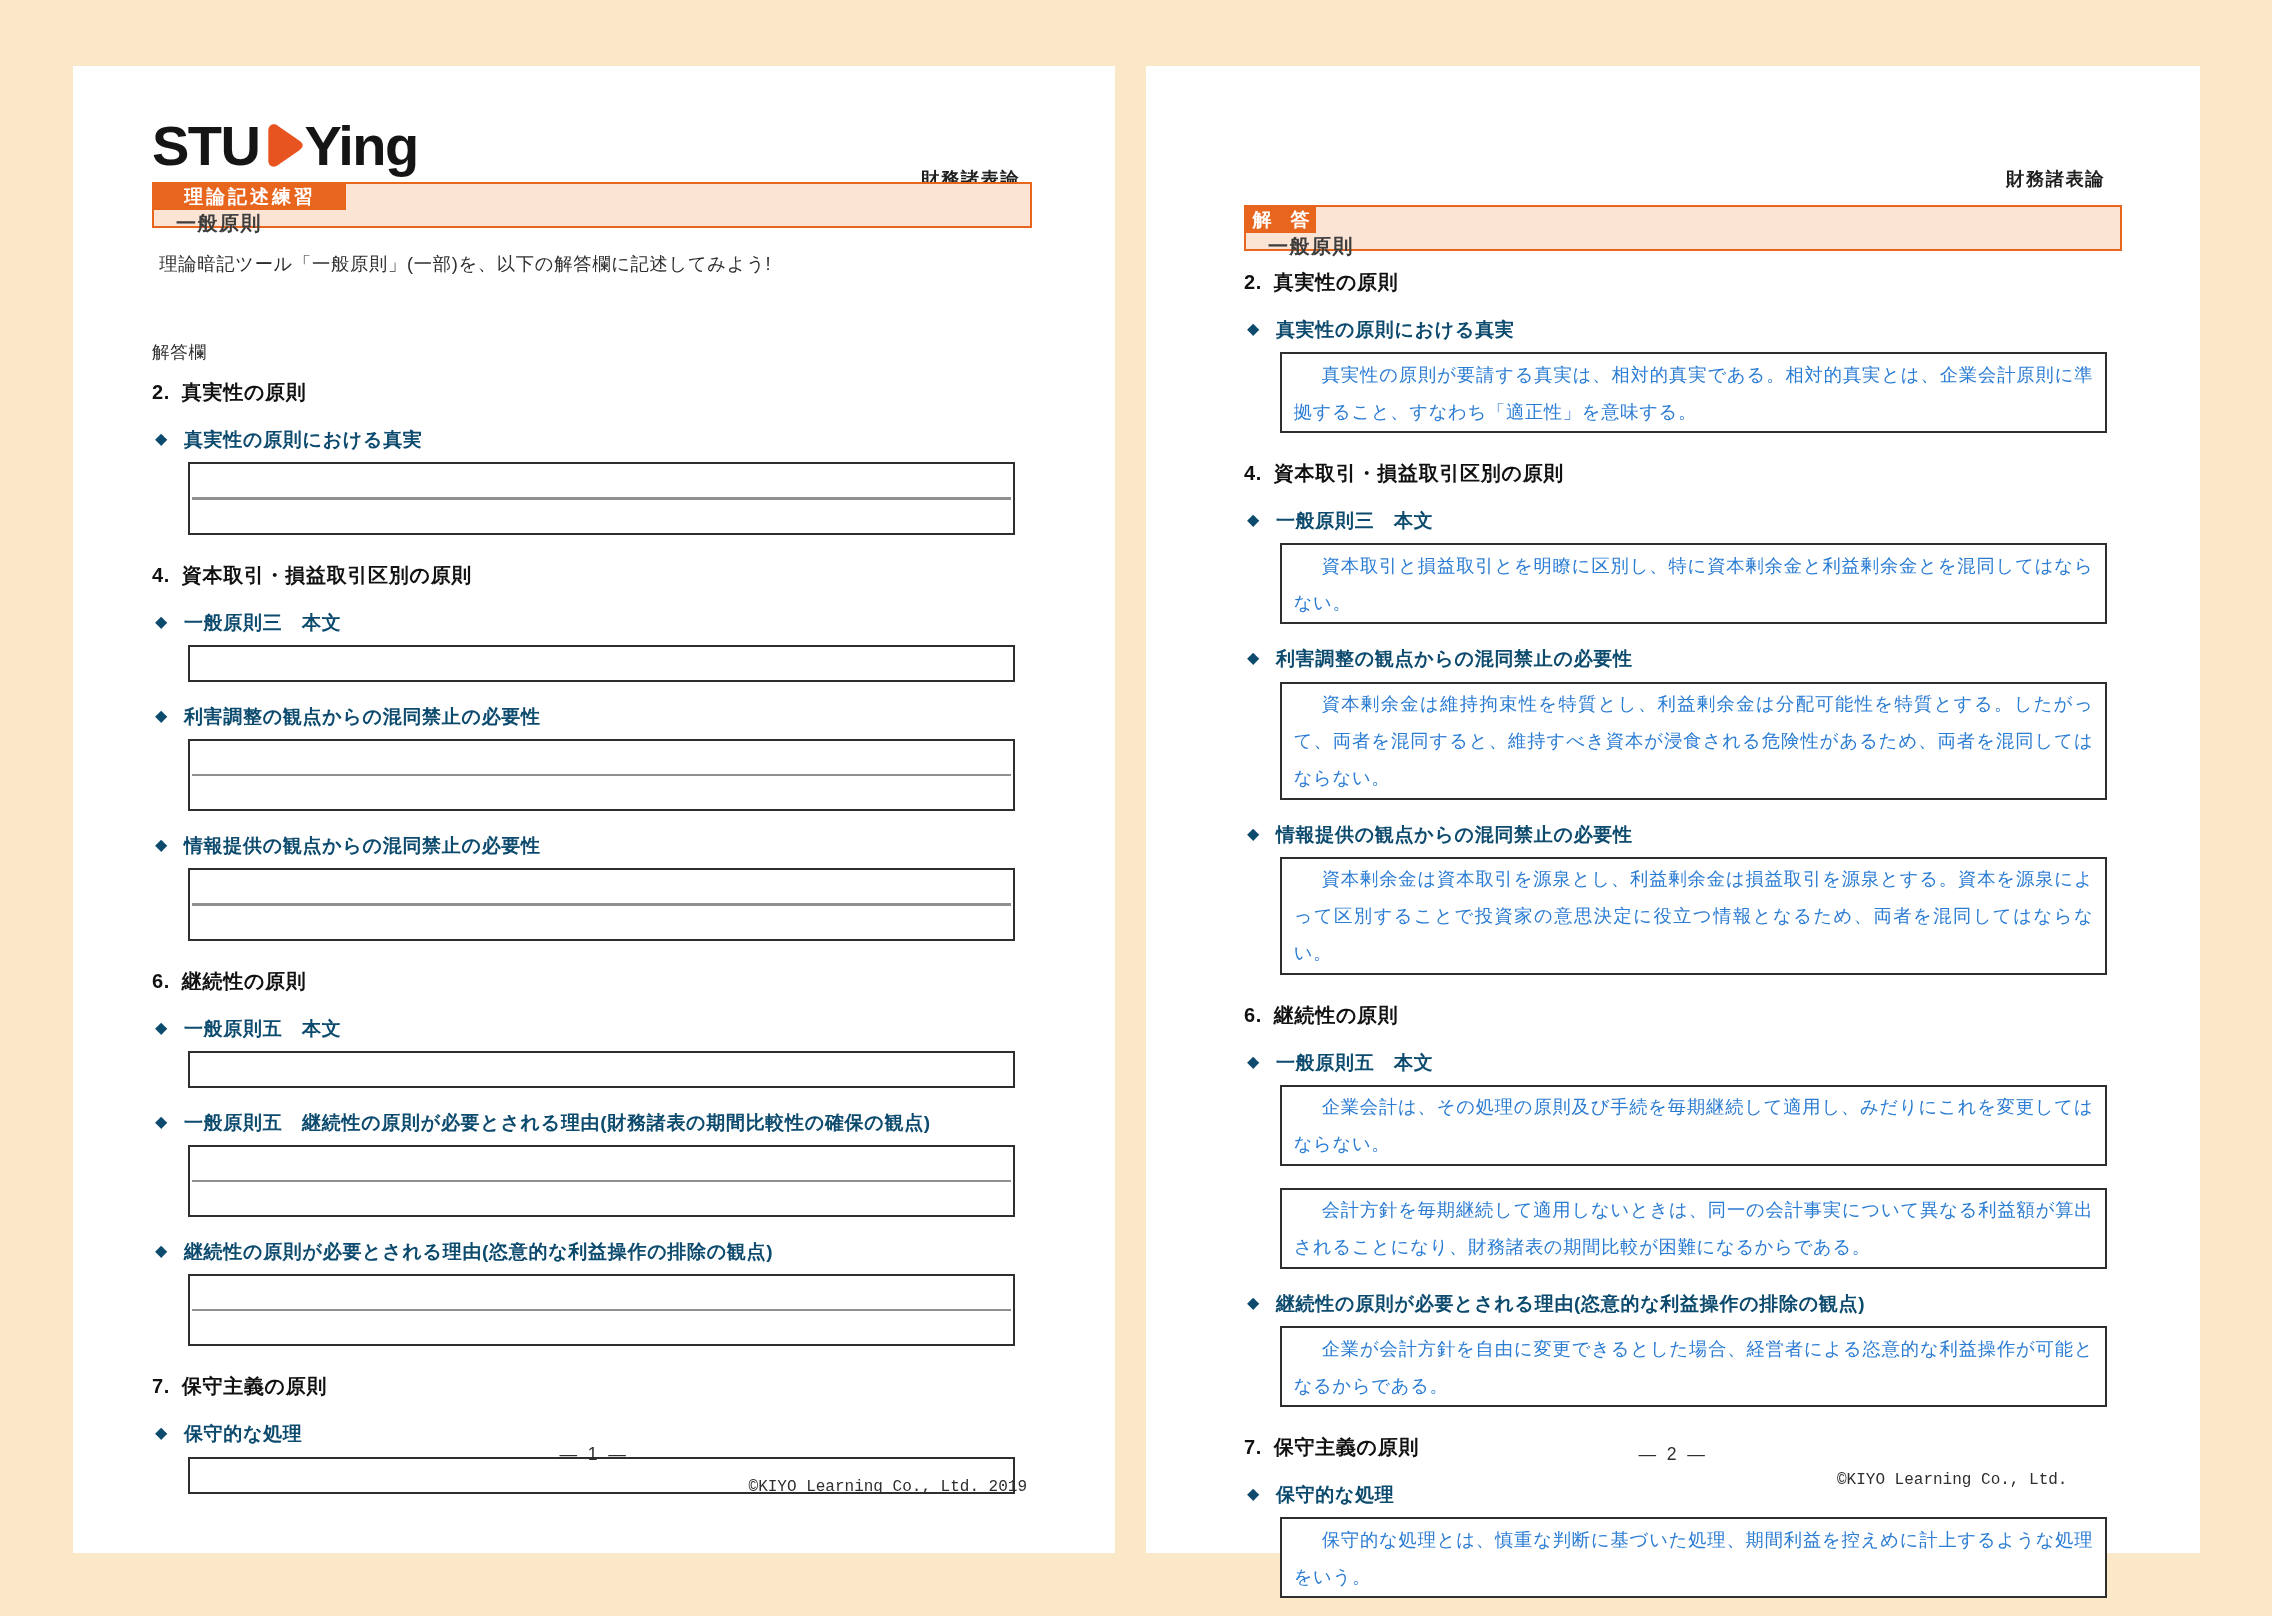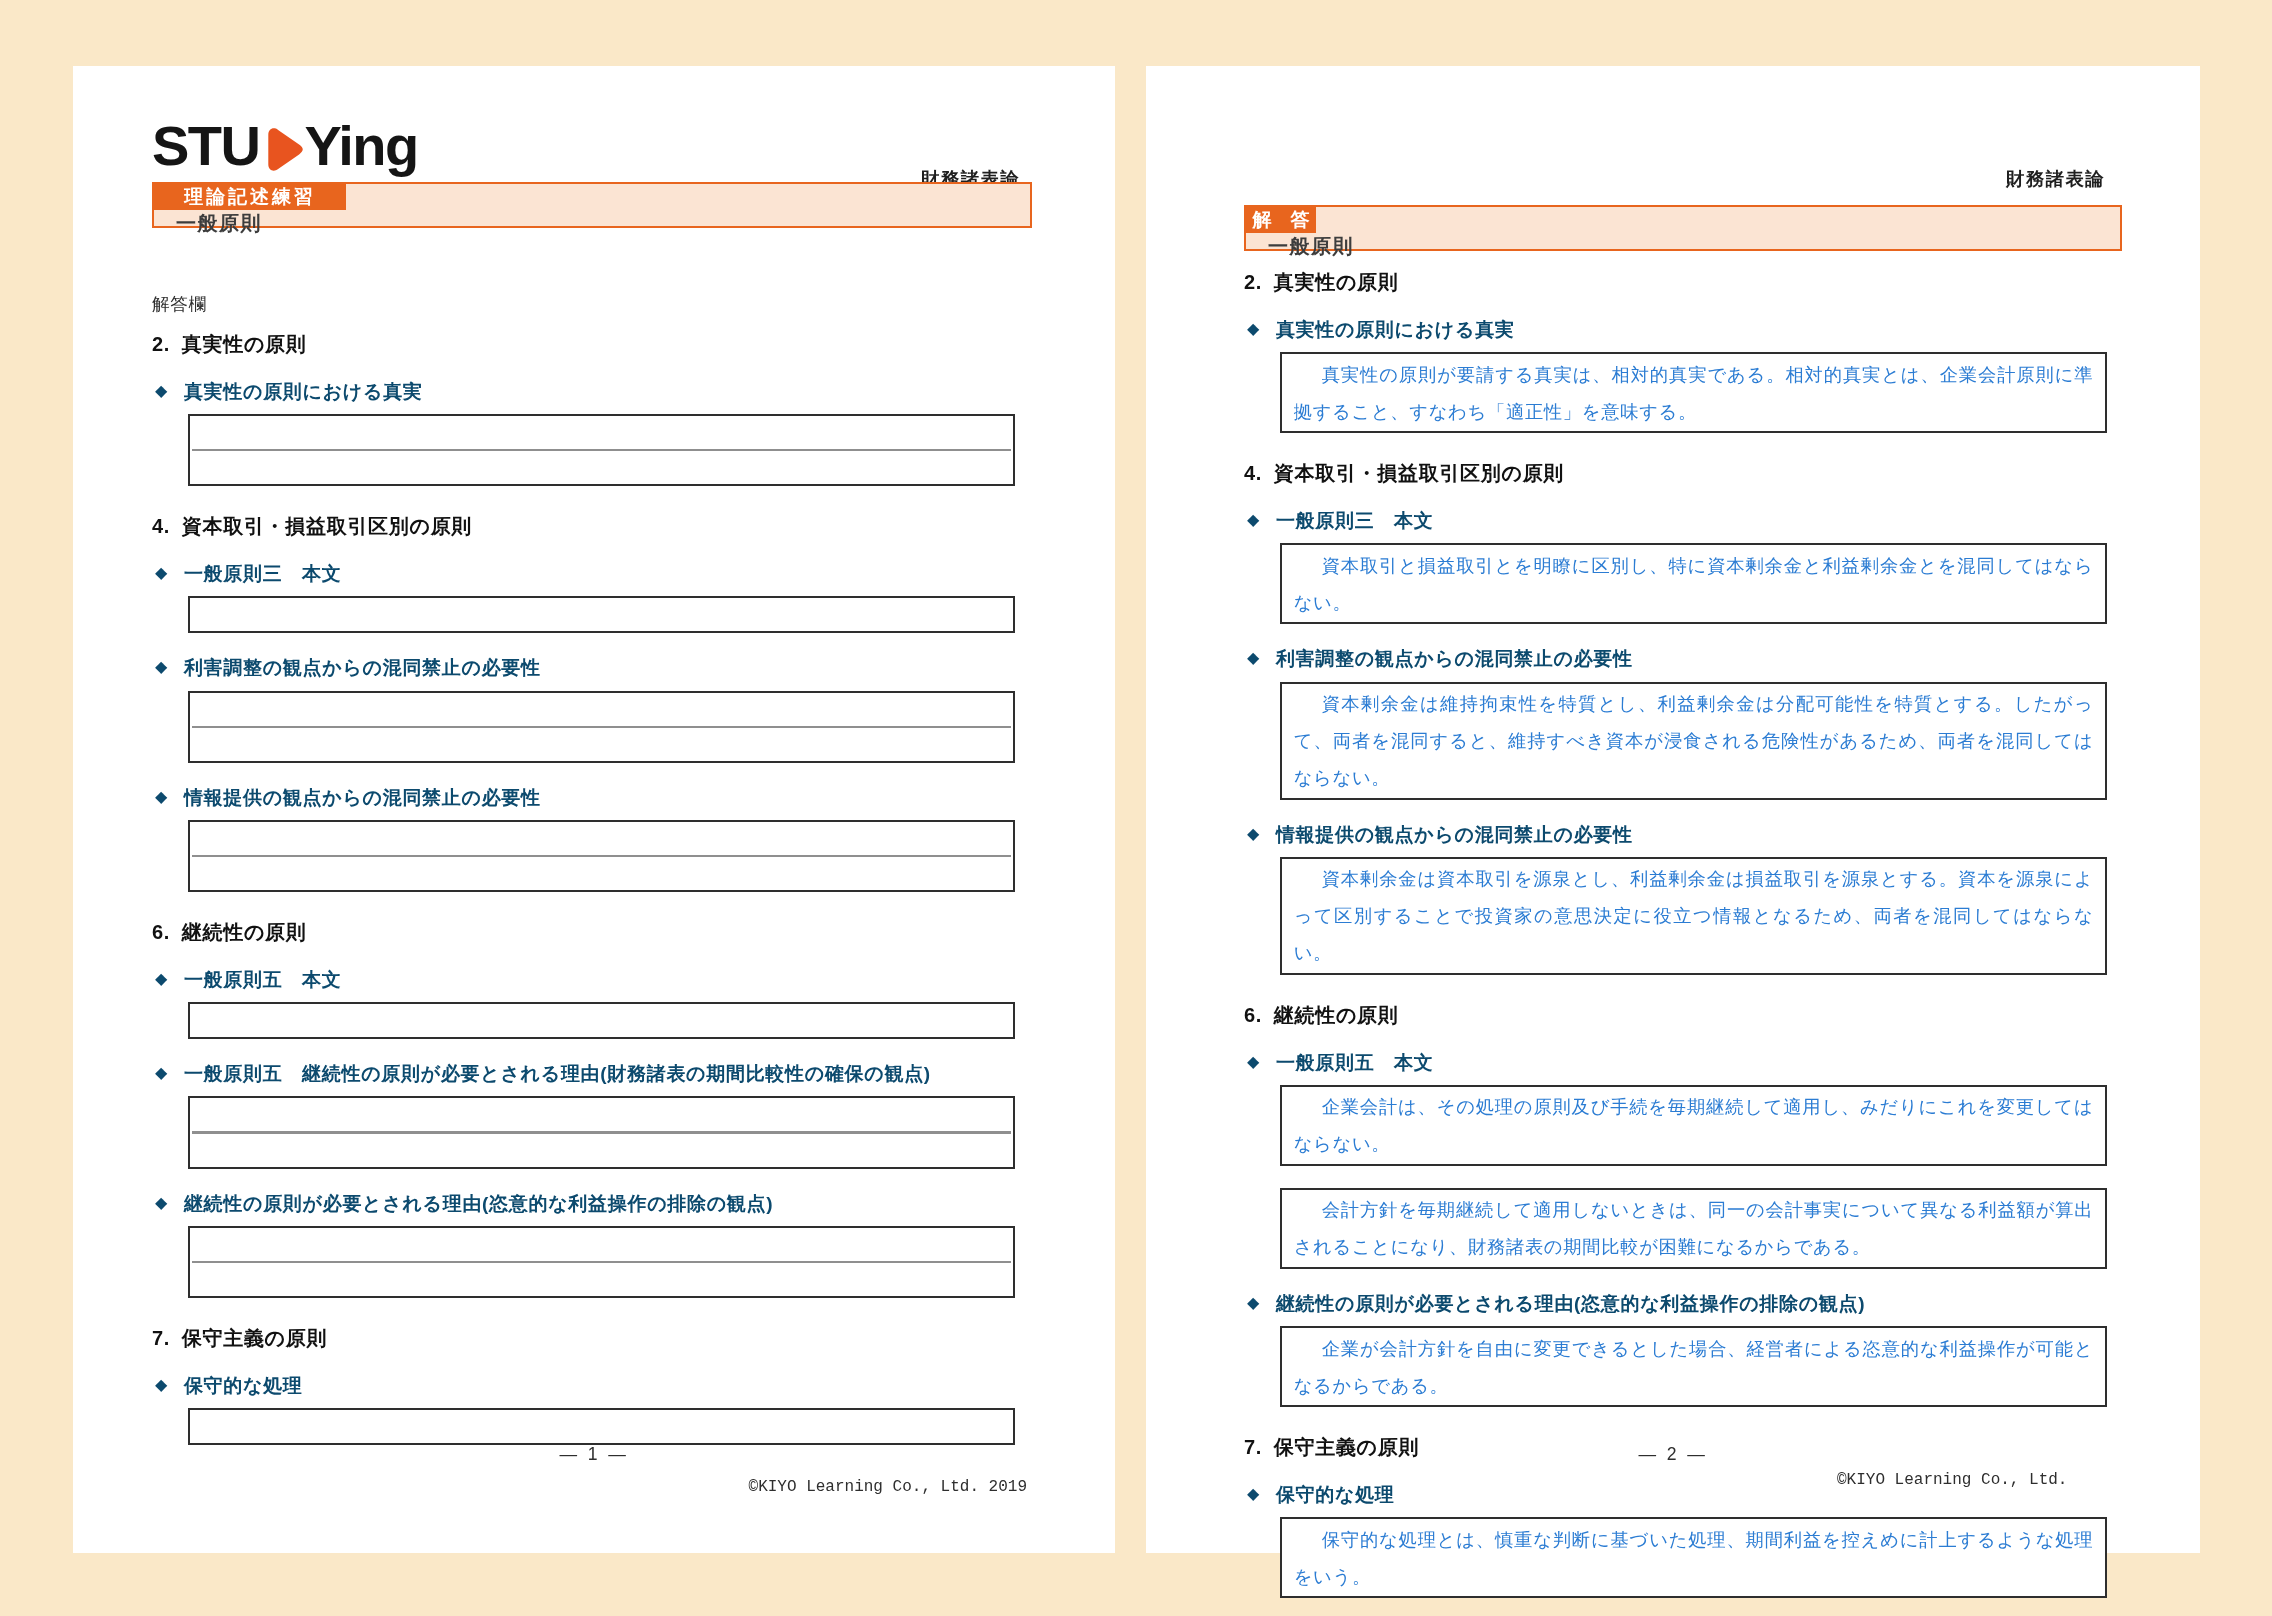--- a/index.html
+++ b/index.html
@@ -31,21 +31,21 @@
   .page-1 .inner{padding:0 83px 0 79px;}
   .page-2 .inner{padding:0 78px 0 98px;}
 
   .doc-label{
     position:absolute;top:100px;right:95px;
     font-size:18.3px;font-weight:bold;color:#1f1f1f;letter-spacing:1.5px;
   }
 
   
   .logo-block{margin-top:53px;}
-  .logo-row{display:flex;align-items:flex-end;}
+  .logo-row{display:flex;align-items:flex-start;}
   .logo-text{font-size:56px;font-weight:bold;color:#151515;letter-spacing:-1.5px;line-height:54px;}
   .play-icon{width:42px;height:47px;margin:2.9px 0.7px 0 2.2px;flex:0 0 auto;}
   .tagline{
     margin:5.9px 0 0 8.8px;font-size:16px;color:#8F8F8F;letter-spacing:12.4px;font-weight:bold;
   }
 
   
   .banner{
     margin-top:8.8px;height:42px;
     border:2.2px solid var(--accent-orange);
@@ -123,20 +123,21 @@
           </svg>
           <span class="logo-text">Ying</span>
         </div>
       </div>
 
       <div class="banner">
         <div class="banner-tag">理論記述練習</div>
         <div class="banner-title">一般原則</div>
       </div>
 
+      <p class="intro">理論暗記ツール「一般原則」(一部)を、以下の解答欄に記述してみよう!</p>
       <div class="answer-label">解答欄</div>
 
       <div class="sections">
           <section class="section">
             <div class="sec-head"><span class="sec-num">2.</span><span class="sec-title">真実性の原則</span></div>
             <div class="item">
               <div class="item-head"><span class="bullet">◆</span><span class="item-title">真実性の原則における真実</span></div>
               <div class="abox blank">
                 <div class="blank-row"></div>
                 <div class="blank-divider"></div>

